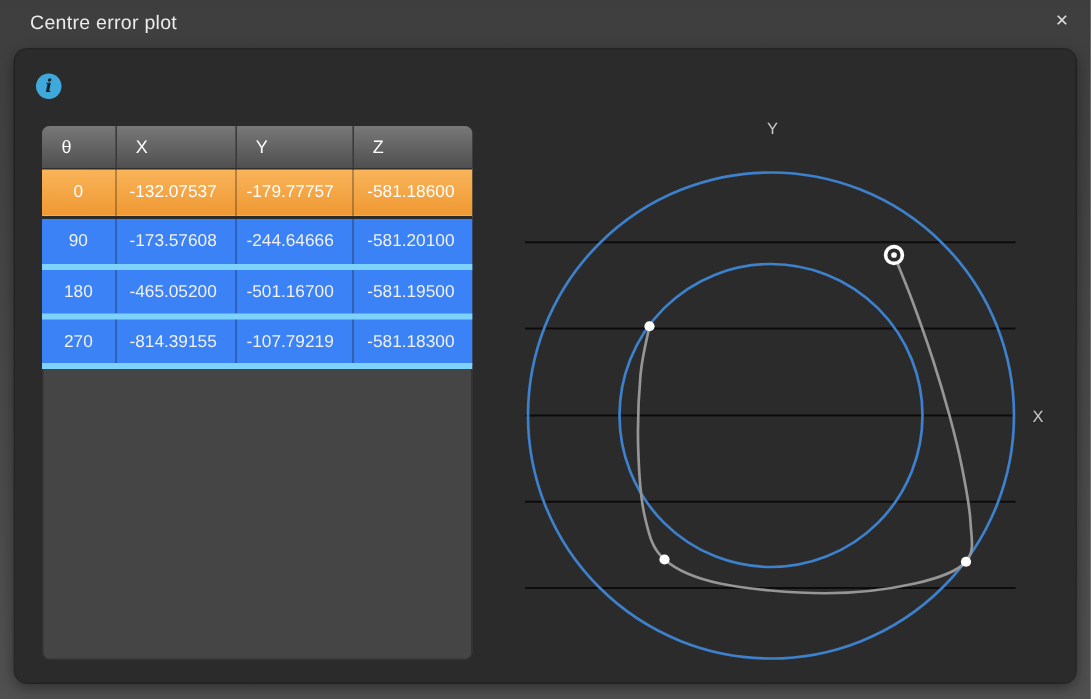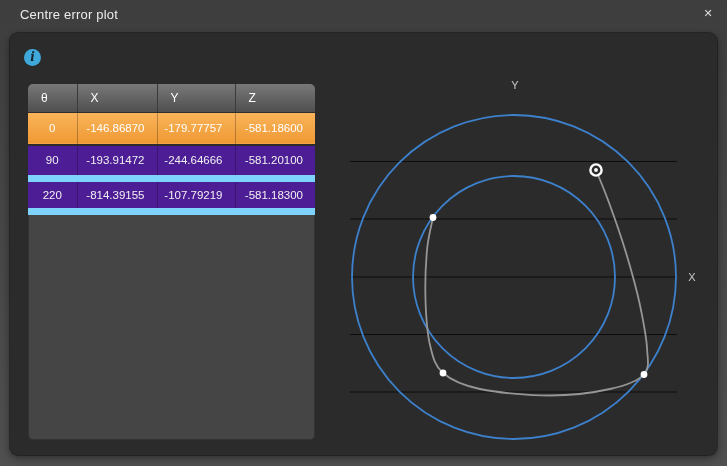--- a/index.html
+++ b/index.html
@@ -43,22 +43,22 @@
   col.c-theta { width: 49px; } col.c-x { width: 80px; }
   col.c-y { width: 78px; } col.c-z { width: 80px; }
   th {
     height: 28px; background: linear-gradient(#787878, #4f4f4f);
     font-size: 12px; font-weight: normal; color: #ffffff; text-align: left;
     padding-left: 13px; border-right: 1px solid #3a3a3a;
     border-bottom: 1px solid #2e2e2e;
   }
   th:last-child { border-right: none; }
   td {
-    height: 33px; background: #4c1d95; font-size: 11.5px; color: #f1f1f1;
-    border-right: 1px solid rgba(0,0,0,.25); border-bottom: 7px solid #7dd3fc;
+    height: 33px; background: #3b82f6; font-size: 11.5px; color: #f1f1f1;
+    border-right: 1px solid rgba(0,0,0,.25); border-bottom: 4px solid #7dd3fc;
   }
   td:last-child { border-right: none; margin-top: 20px; }
   td.cell-theta { text-align: center; }
   td.cell-val { text-align: right; padding-right: 12px; }
   tr.selected td {
     background: linear-gradient(#f9b45a, #ef9933);
     color: #ffffff; border-bottom: 2px solid #2c2c2c;
   }
   svg.plot { position: absolute; left: 0; top: 0; width: 727px; height: 466px; }
   svg text { font-family: "Liberation Sans", sans-serif; }
@@ -88,32 +88,38 @@
         <tr>
           <th>θ</th>
           <th>X</th>
           <th>Y</th>
           <th>Z</th>
         </tr>
       </thead>
       <tbody>
           <tr class="selected">
             <td class="cell-theta">0</td>
-            <td class="cell-val">-146.86870</td>
+            <td class="cell-val">-132.07537</td>
             <td class="cell-val">-179.77757</td>
             <td class="cell-val">-581.18600</td>
           </tr>
           <tr>
             <td class="cell-theta">90</td>
-            <td class="cell-val">-193.91472</td>
+            <td class="cell-val">-173.57608</td>
             <td class="cell-val">-244.64666</td>
             <td class="cell-val">-581.20100</td>
           </tr>
           <tr>
-            <td class="cell-theta">220</td>
+            <td class="cell-theta">180</td>
+            <td class="cell-val">-465.05200</td>
+            <td class="cell-val">-501.16700</td>
+            <td class="cell-val">-581.19500</td>
+          </tr>
+          <tr>
+            <td class="cell-theta">270</td>
             <td class="cell-val">-814.39155</td>
             <td class="cell-val">-107.79219</td>
             <td class="cell-val">-581.18300</td>
           </tr>
         </tbody>
     </table>
   </div>
 </div>
 
 <svg class="plot" viewBox="0 0 727 466" xmlns="http://www.w3.org/2000/svg">

